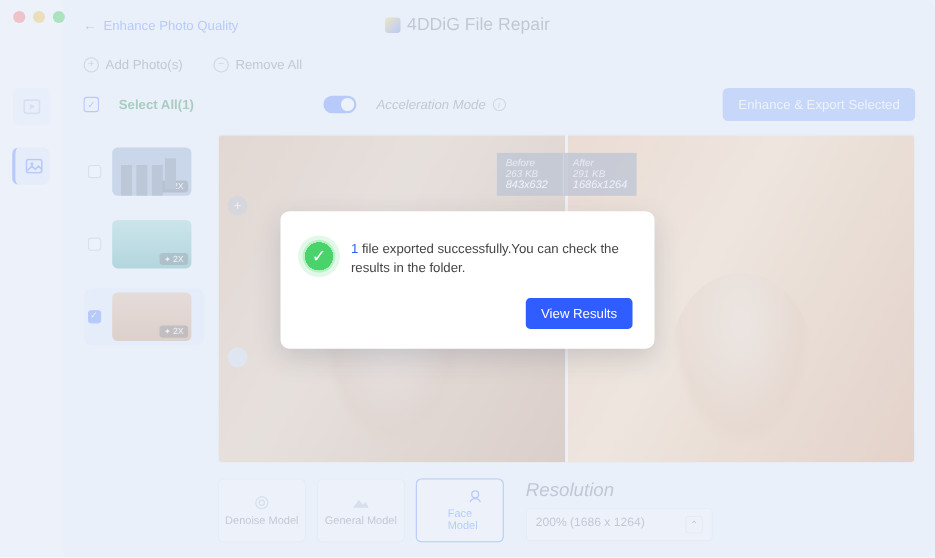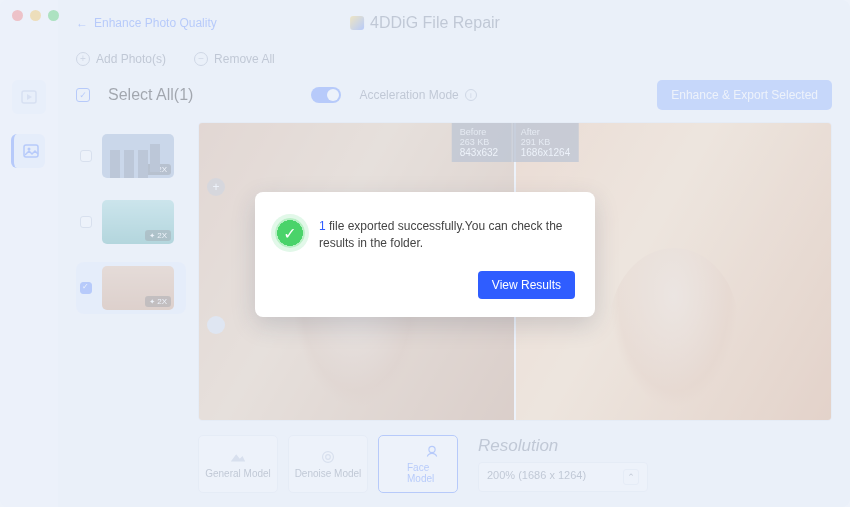--- a/index.html
+++ b/index.html
@@ -22,24 +22,24 @@
   .app-title { position: absolute; left: 50%; transform: translateX(-50%); display: flex; align-items: center; gap: 6px; font-size: 16px; color: #6a7485; }
   .app-logo { width: 14px; height: 14px; background: linear-gradient(135deg,#ffd24a,#4a7bff); border-radius: 3px; }
 
   .toolbar1 { display: flex; align-items: center; gap: 28px; margin-top: 14px; font-size: 12px; color: #6a7485; }
   .tool-item { display: flex; align-items: center; gap: 6px; cursor: pointer; }
   .circ-icon { width: 14px; height: 14px; border: 1.5px solid #9aa5b8; border-radius: 50%; display: inline-flex; align-items: center; justify-content: center; font-size: 10px; color: #9aa5b8; line-height: 1; }
 
   .toolbar2 { display: flex; align-items: center; margin-top: 14px; gap: 18px; }
   .chk { width: 14px; height: 14px; border: 1.5px solid #4a7bff; border-radius: 3px; display: inline-flex; align-items: center; justify-content: center; }
   .chk.checked::after { content: "✓"; font-size: 9px; color: #4a7bff; }
-  .sel-label { font-size: 16px; color: #000000; }
+  .sel-label { font-size: 12px; color: #15803d; font-weight: bold; }
   .switch { width: 30px; height: 16px; background: #4a7bff; border-radius: 10px; position: relative; margin-left: 100px; }
   .switch .knob { width: 12px; height: 12px; background: #fff; border-radius: 50%; position: absolute; top: 2px; right: 2px; }
-  .accel { font-size: 12px; color: #6a7485; display: flex; align-items: center; gap: 6px; }
+  .accel { font-size: 12px; color: #6a7485; display: flex; align-items: center; gap: 6px; font-style: italic; }
   .info-icon { width: 12px; height: 12px; border: 1px solid #9aa5b8; border-radius: 50%; display: inline-flex; align-items: center; justify-content: center; font-size: 8px; color: #9aa5b8; }
   .export-btn { margin-left: auto; background: #7ea4ff; color: #fff; font-size: 12px; padding: 8px 14px; border-radius: 5px; cursor: pointer; }
 
   .main { flex: 1; display: flex; gap: 12px; margin-top: 12px; }
   .thumbs { width: 110px; display: flex; flex-direction: column; gap: 14px; padding-top: 8px; }
   .thumb-row { display: flex; align-items: center; gap: 10px; padding: 4px; border-radius: 8px; }
   .thumb-row.selected { background: #e5eeff; }
   .thumb-chk { width: 12px; height: 12px; border: 1.5px solid #b8c2d6; border-radius: 3px; background: #fff; flex-shrink: 0; }
   .thumb-chk.on { background: #4a7bff; border-color: #4a7bff; position: relative; }
   .thumb-chk.on::after { content: "✓"; color: #fff; font-size: 8px; position: absolute; top: -1px; left: 1px; }
@@ -49,21 +49,21 @@
   .thumb.land { background: linear-gradient(#8fd2d0,#3ea09e); }
   .thumb.face { background: linear-gradient(#e3b38e,#c98e66); }
   .badge { position: absolute; bottom: 3px; right: 3px; background: rgba(0,0,0,.45); color: #fff; font-size: 8px; padding: 1px 4px; border-radius: 3px; display: flex; align-items: center; gap: 2px; }
   .badge::before { content: "✦"; font-size: 7px; }
 
   .preview { flex: 1; display: flex; flex-direction: column; }
   .pv-box { flex: 1; display: flex; border: 1px solid #e4e9f2; border-radius: 4px; overflow: hidden; position: relative; background: #fff; }
   .pv-half { flex: 1; position: relative; background: linear-gradient(120deg,#d9a57e 0%, #e8c29a 40%, #c0885f 100%); }
   .pv-half.right { background: linear-gradient(120deg,#e8b48a 0%, #f4d1a8 40%, #cf9468 100%); filter: saturate(1.2) brightness(1.02); border-left: 2px solid #fff; }
   .pv-half::after { content:""; position:absolute; left:50%; top:42%; width:130px; height:160px; background: radial-gradient(ellipse at 50% 30%, rgba(240,210,180,.9) 0%, rgba(200,140,100,.3) 60%, transparent 70%); transform: translateX(-50%); border-radius: 50%; }
-  .meta { position: absolute; top: 0; left: 50%; transform: translateX(-50%); display: flex; z-index: 2; }
+  .meta { position: absolute; top: 16px; left: 50%; transform: translateX(-50%); display: flex; z-index: 2; font-style: italic; }
   .meta-col { background: rgba(100,110,130,.8); color: #fff; font-size: 10px; padding: 4px 8px; min-width: 60px; }
   .meta-col + .meta-col { border-left: 1px solid rgba(255,255,255,.3); }
   .meta-col .lab { opacity: .8; font-size: 9px; }
   .zoom-ctrls { position: absolute; left: 8px; top: 55px; display: flex; flex-direction: column; gap: 120px; }
   .zc { width: 18px; height: 18px; border-radius: 50%; background: rgba(150,160,175,.6); color: #fff; display: flex; align-items: center; justify-content: center; font-size: 12px; cursor: pointer; }
 
   .bottombar { display: flex; align-items: stretch; gap: 10px; margin-top: 14px; }
   .model { width: 80px; height: 58px; border: 1px solid #e4e9f2; border-radius: 5px; display: flex; flex-direction: column; align-items: center; justify-content: center; gap: 4px; font-size: 10px; color: #6a7485; cursor: pointer; background: #fff; }
   .model.active { border-color: #4a7bff; color: #4a7bff; padding-left: 28px; }
   .mdl-icon { width: 18px; height: 14px; }
@@ -189,31 +189,31 @@
           </div>
           <div class="zoom-ctrls">
             <span class="zc">+</span>
             <span class="zc" style="background:#cfd6e4;"></span>
 
           </div>
         </div>
 
         <div class="bottombar">
           <div class="model">
-            <svg class="mdl-icon" viewBox="0 0 20 14">
-                <path d="M2 12 L8 4 L12 9 L15 6 L18 12 Z" fill="#b8c2d6"></path>
-              </svg>
-            <span>General Model</span>
-          </div>
-          <div class="model">
             <svg class="mdl-icon" viewBox="0 0 18 18">
                 <circle cx="9" cy="9" r="7" fill="none" stroke="#b8c2d6" stroke-width="1.5"></circle>
                 <circle cx="9" cy="9" r="3" fill="none" stroke="#b8c2d6" stroke-width="1.5"></circle>
               </svg>
             <span>Denoise Model</span>
+          </div>
+          <div class="model">
+            <svg class="mdl-icon" viewBox="0 0 20 14">
+                <path d="M2 12 L8 4 L12 9 L15 6 L18 12 Z" fill="#b8c2d6"></path>
+              </svg>
+            <span>General Model</span>
           </div>
           <div class="model active">
             <svg class="mdl-icon" viewBox="0 0 18 18">
                 <circle cx="9" cy="7" r="4" fill="none" stroke="#4a7bff" stroke-width="1.5"></circle>
                 <path d="M3 16c1-3 4-4 6-4s5 1 6 4" fill="none" stroke="#4a7bff" stroke-width="1.5"></path>
               </svg>
             <span>Face Model</span>
           </div>
           <div class="res-group">
             <span class="res-label">Resolution</span>

